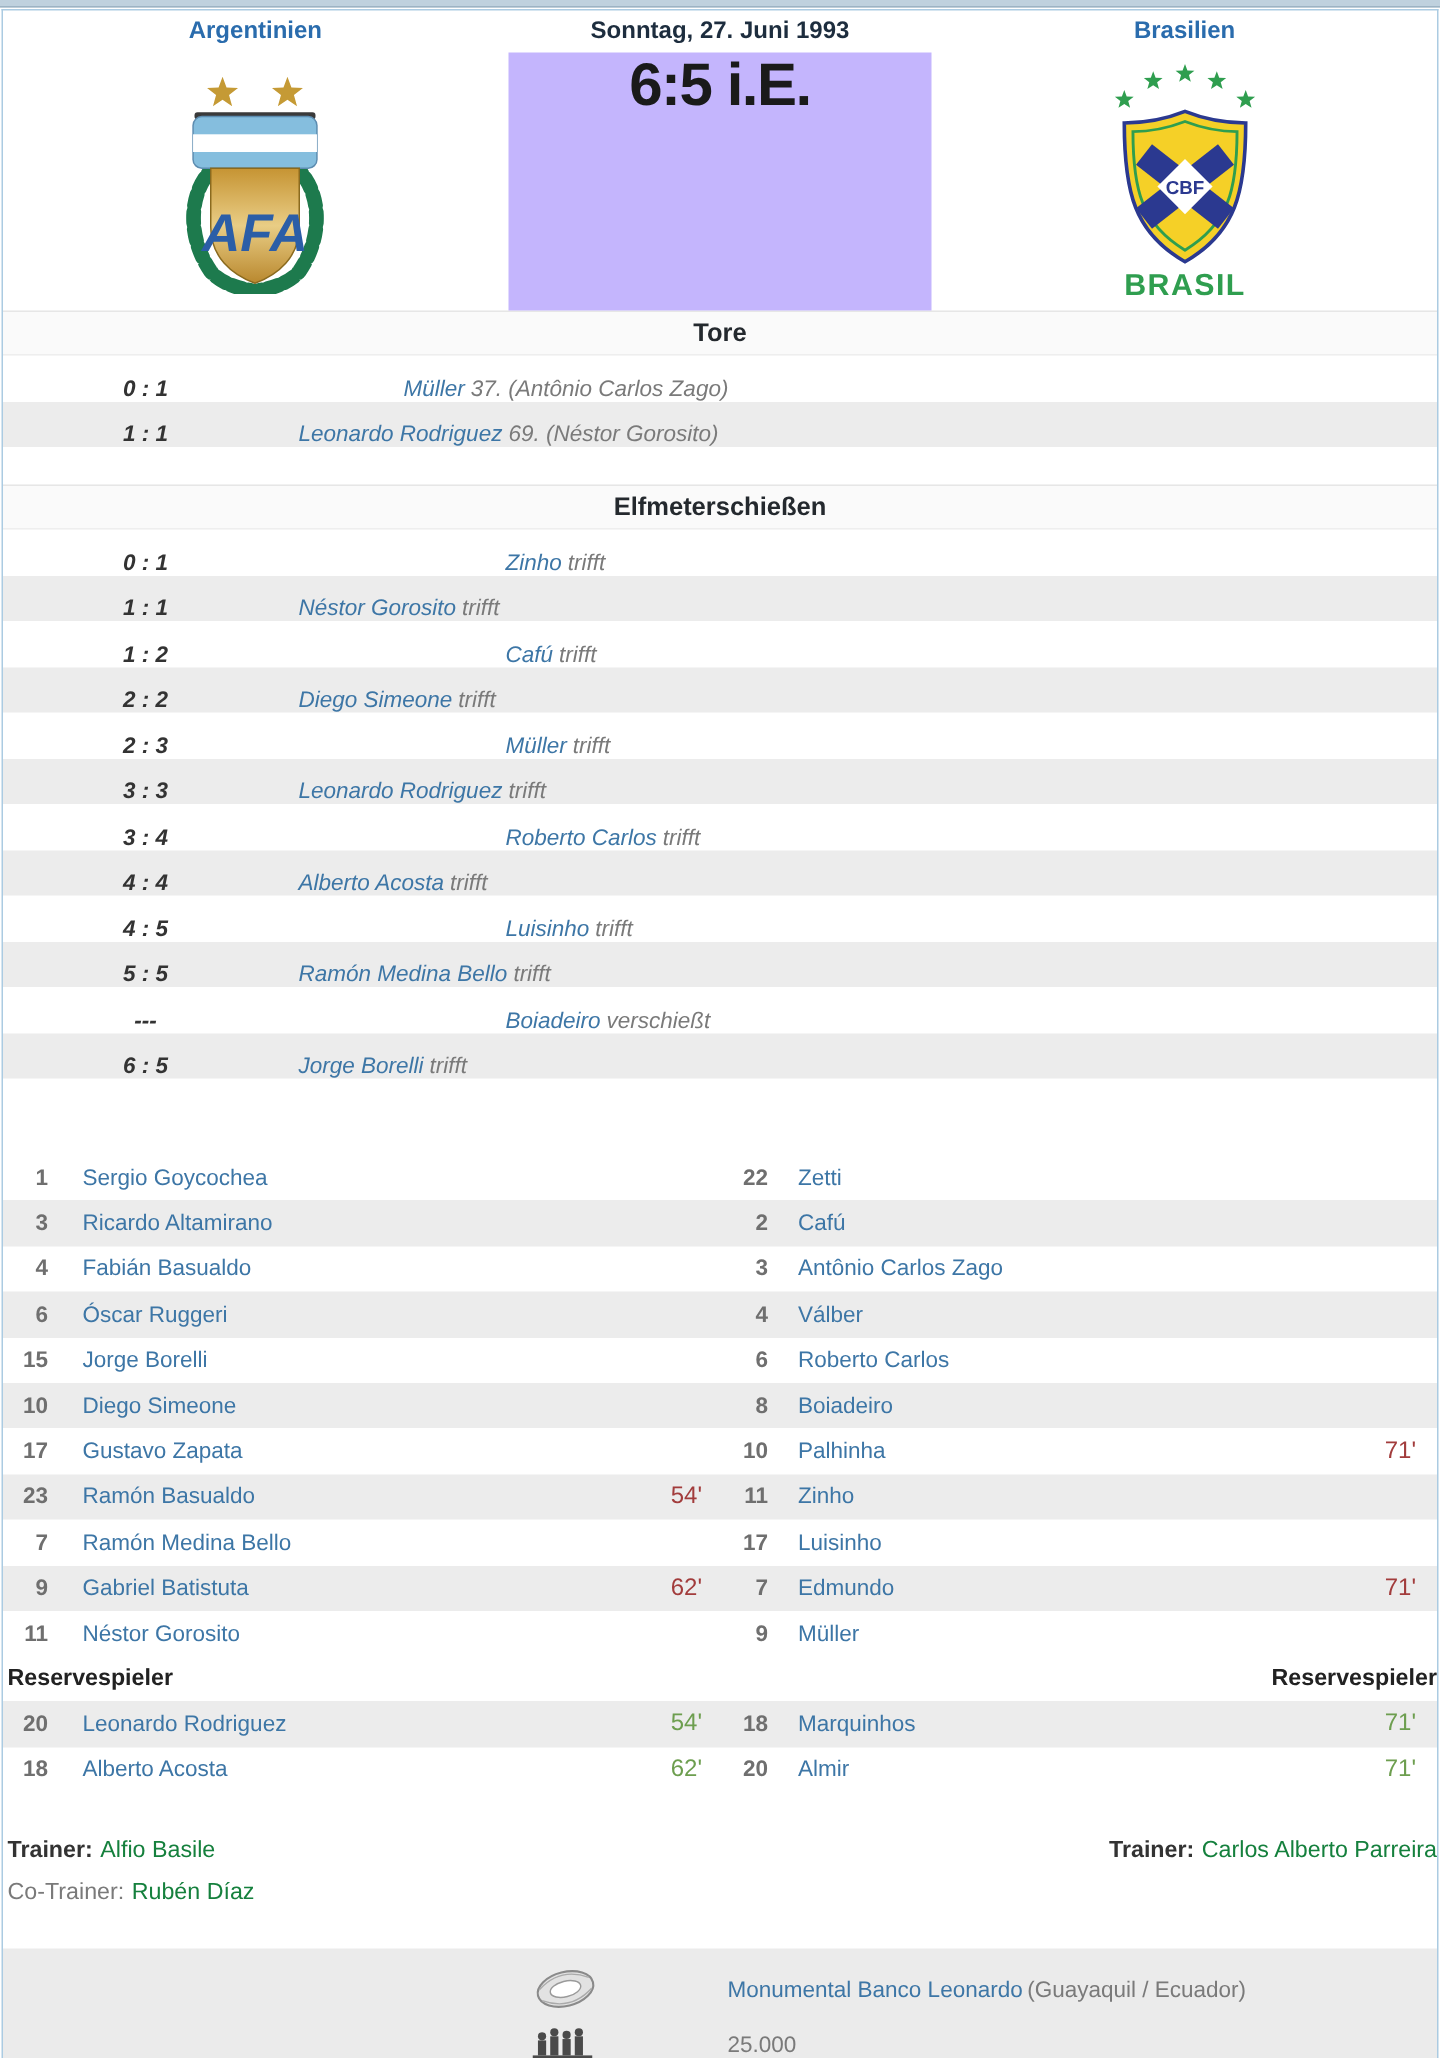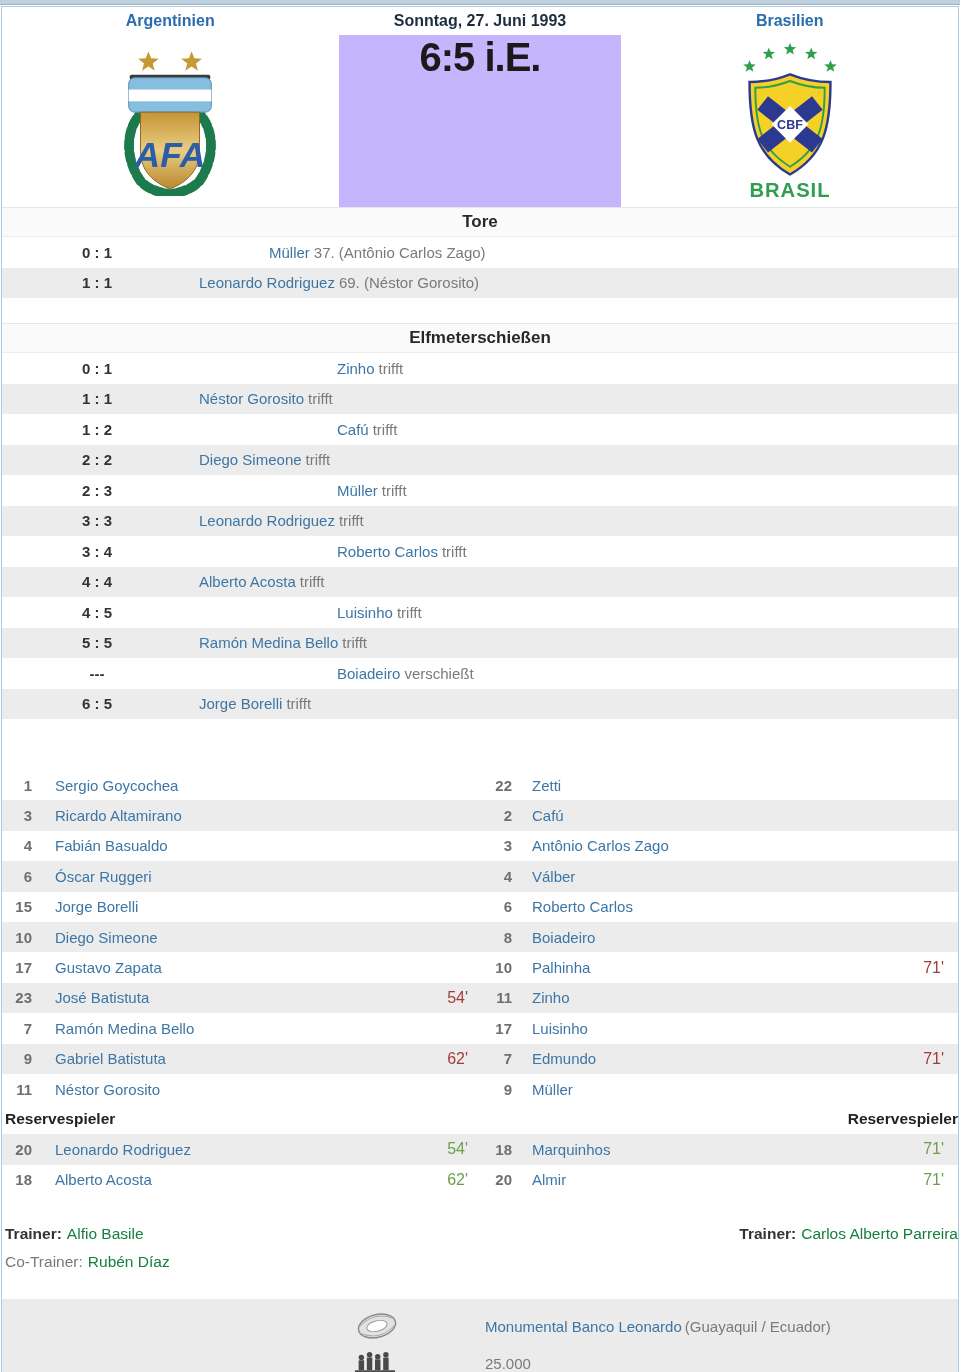--- a/index.html
+++ b/index.html
@@ -18,21 +18,21 @@
   
   .band { display:flex; height:172px; }
   .band .side { width:35.2%; display:flex; align-items:center; justify-content:center; }
   .band .mid  { width:29.6%; background:#c4b5fd; display:flex; align-items:flex-start; justify-content:center; }
   .big-score { font-size:40px; font-weight:bold; color:#1a1a1a; letter-spacing:-1px; }
 
   
   .sec-h { height:30px; display:flex; align-items:center; justify-content:center;
            font-weight:bold; font-size:17px; color:#24292e; background:#fafafa;
            border-top:1px solid #e6e6e6; border-bottom:1px solid #eee; }
-  .srow { display:flex; height:30.5px; align-items:center; font-size:15px; }
+  .srow { display:flex; height:30.5px; align-items:flex-end; font-size:15px;font-style:italic; }
   .srow.alt { background:#ececec; }
   .scol { width:190px; flex:none; text-align:center; font-weight:bold; color:#333; }
   .ncell { flex:1; white-space:nowrap; }
   .goals-sec .ncell.home { padding-left:7px; }
   .goals-sec .ncell.away { padding-left:77px; }
   .pso-sec  .ncell.home { padding-left:7px; }
   .pso-sec  .ncell.away { padding-left:145px; }
   .lnk { color:#3d76a6; cursor:pointer; }
   .gray { color:#7a7a7a; margin-left:4px; }
   .gap25 { height:25px; } .gap51 { height:51px; } .gap24 { height:25px; } .gap23 { height:23px; }
@@ -280,21 +280,21 @@
         </div>
       <div class="half right">
           <span class="no">10</span>
           <span class="pname">Palhinha</span>
           <span class="min out">71'</span>
         </div>
     </div>
     <div class="pr alt">
       <div class="half">
           <span class="no">23</span>
-          <span class="pname">José Batistuta</span>
+          <span class="pname">Ramón Basualdo</span>
           <span class="min out">54'</span>
         </div>
       <div class="half right">
           <span class="no">11</span>
           <span class="pname">Zinho</span>
           <span class="min"></span>
         </div>
     </div>
     <div class="pr">
       <div class="half">

